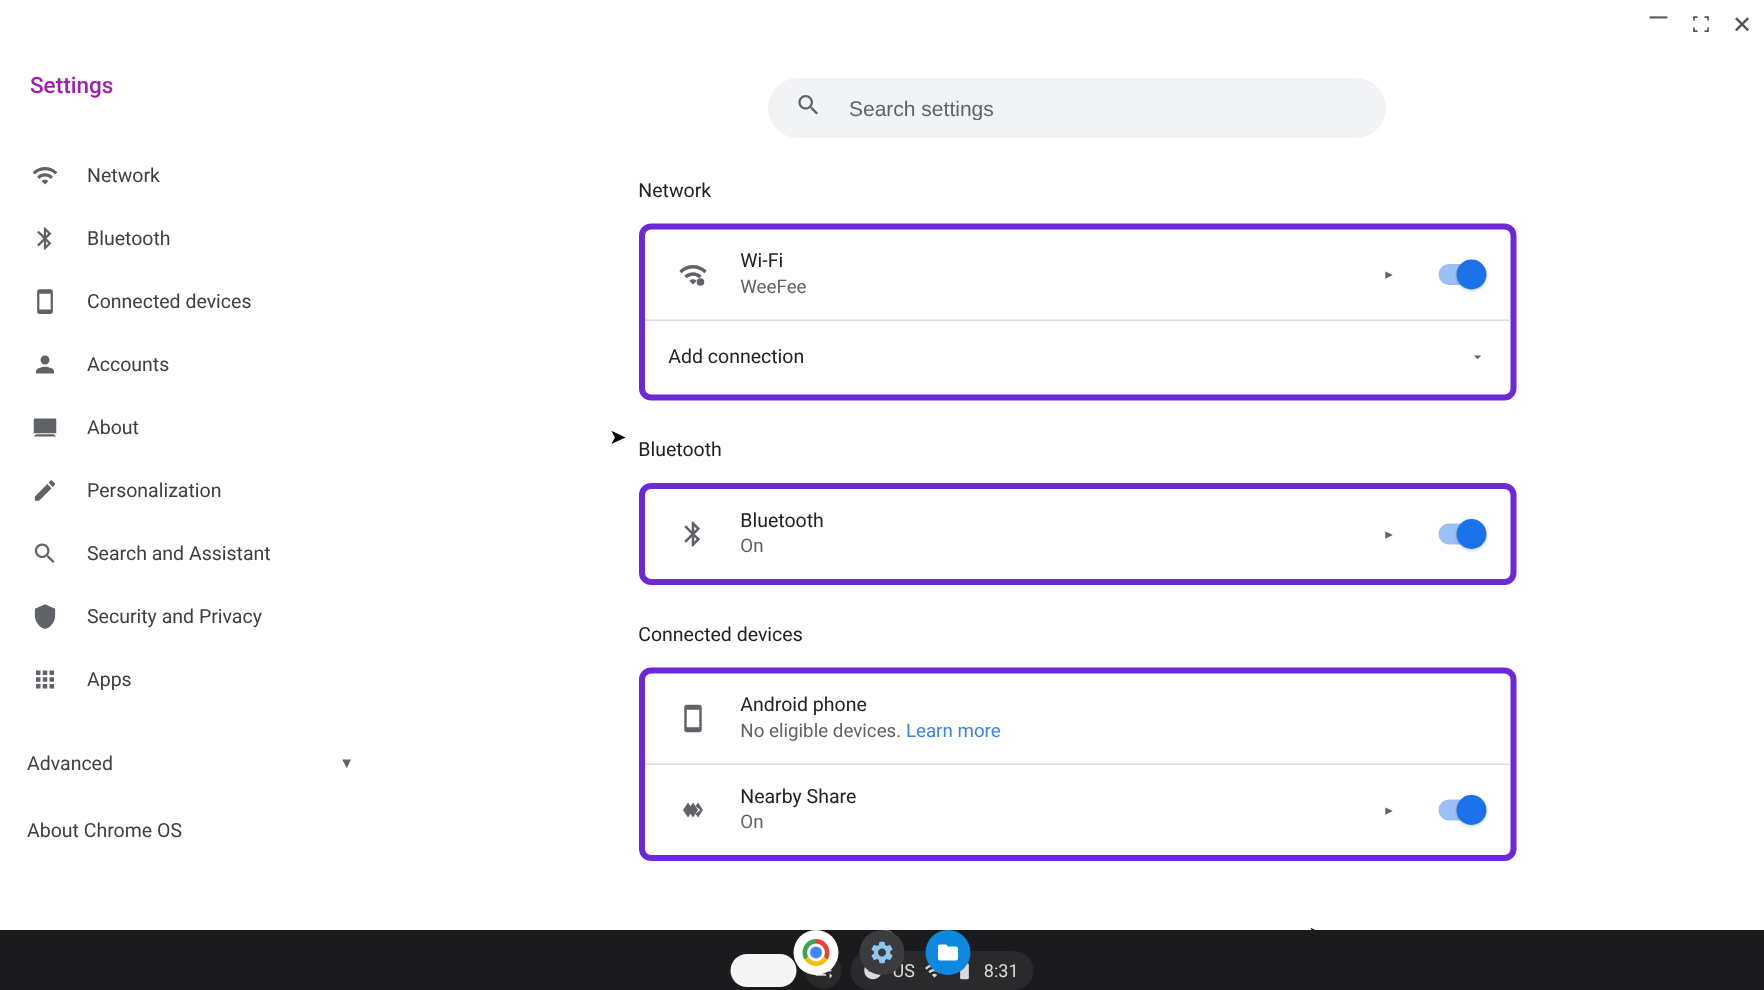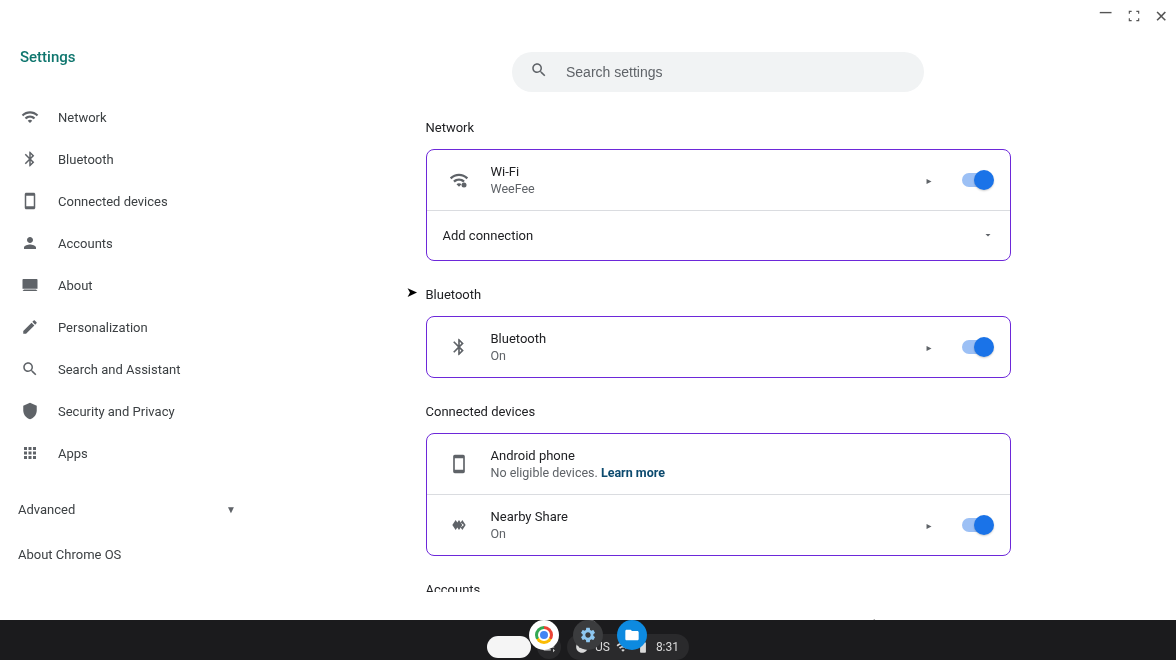--- a/index.html
+++ b/index.html
@@ -4,48 +4,48 @@
 <style>
   * { box-sizing: border-box; margin: 0; padding: 0; }
   html, body { width: 1176px; height: 660px; font-family: Roboto, Arial, sans-serif; background: #fff; overflow: hidden; }
   
   .window-controls { position: absolute; top: 8px; right: 8px; display: flex; gap: 14px; align-items: center; }
   .window-controls span { color: #555; font-size: 14px; cursor: pointer; line-height: 1; }
   
   .container { display: flex; height: 620px; }
   
   .sidebar { width: 260px; padding-top: 48px; padding-left: 18px; }
-  .sidebar-title { font-size: 15px; font-weight: 500; color: #0f766e; margin-bottom: 30px; padding-left: 2px; }
+  .sidebar-title { font-size: 15px; font-weight: 500; color: #a21caf; margin-bottom: 30px; padding-left: 2px; }
   .sidebar-item { display: flex; align-items: center; gap: 18px; padding: 11px 0 11px 2px; font-size: 13px; color: #3c4043; cursor: pointer; }
   .sidebar-item .sicon { width: 20px; height: 20px; display: flex; align-items: center; justify-content: center; color: #5f6368; }
   .sidebar-item .sicon svg { width: 18px; height: 18px; fill: currentColor; }
   .advanced-row { display: flex; align-items: center; justify-content: space-between; padding: 18px 24px 0 0; margin-top: 10px; font-size: 13px; color: #3c4043; cursor: pointer; text-align: right; }
   .about-row { padding-top: 30px; font-size: 13px; color: #3c4043; cursor: pointer; }
   
   .main { flex: 1; padding-top: 52px; height: 592px; overflow-y: auto; }
   
   .search-wrap { width: 412px; margin: 0 auto 28px auto; }
   .search-box { display: flex; align-items: center; background: #f1f3f4; border-radius: 20px; height: 40px; padding: 0 18px; gap: 18px; }
   .search-box svg { width: 18px; height: 18px; fill: #5f6368; }
   .search-input { border: none; outline: none; background: transparent; font-size: 14px; color: #5f6368; flex: 1; }
   .search-input::placeholder { color: #5f6368; }
   
   .content { width: 585px; margin: 0 auto; padding-bottom: 40px; }
   .section-title { font-size: 13px; color: #202124; margin-bottom: 14px; margin-top: 12px; }
   
-  .card { border: 1px solid #6d28d9; border-radius: 8px; background: #fff; overflow: hidden; }
+  .card { border: 4px solid #6d28d9; border-radius: 8px; background: #fff; overflow: hidden; }
   .card-row { display: flex; align-items: center; padding: 14px 16px; min-height: 58px; position: relative; }
   .card-row + .card-row { border-top: 1px solid #dadce0; }
   .card-row.thin { min-height: 50px; }
   .row-icon { width: 32px; height: 32px; display: flex; align-items: center; justify-content: center; color: #5f6368; margin-right: 16px; }
   .row-icon svg { width: 20px; height: 20px; fill: currentColor; }
   .row-text { flex: 1; }
   .row-title { font-size: 13px; color: #202124; }
   .row-sub { font-size: 12.5px; color: #5f6368; margin-top: 2px; }
-  .row-link { color: #0c4a6e; cursor: pointer; font-weight: bold; }
+  .row-link { color: #3b82f6; cursor: pointer; }
   .arrow { color: #5f6368; font-size: 10px; margin-right: 30px; }
   .chev-down { color: #5f6368; }
   
   .toggle { width: 30px; height: 14px; border-radius: 8px; background: #9cc0f5; position: relative; margin-right: 2px; }
   .toggle::after { content: ''; position: absolute; right: -2px; top: -3px; width: 20px; height: 20px; border-radius: 50%; background: #1a73e8; box-shadow: 0 1px 2px rgba(0,0,0,0.2); }
   
   .avatar-circle { width: 32px; height: 32px; border-radius: 50%; background: #1e8e3e; display: flex; align-items: center; justify-content: center; color: #fff; font-size: 14px; margin-right: 16px; }
   
   .cursor { position: absolute; left: 406px; top: 285px; font-size: 14px; line-height: 1; pointer-events: none; }
   .cursor2 { position: absolute; left: 872px; top: 616px; font-size: 14px; line-height: 1; pointer-events: none; }

